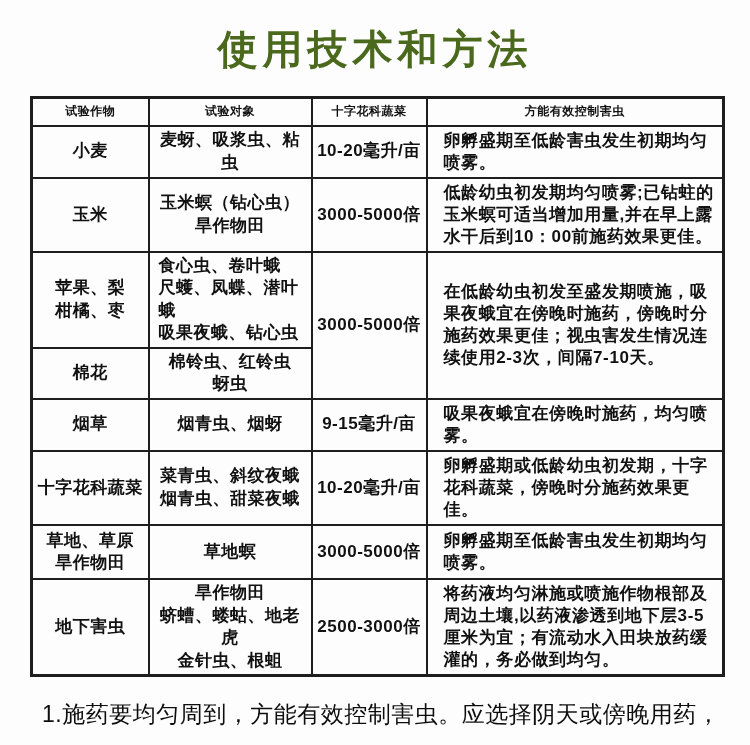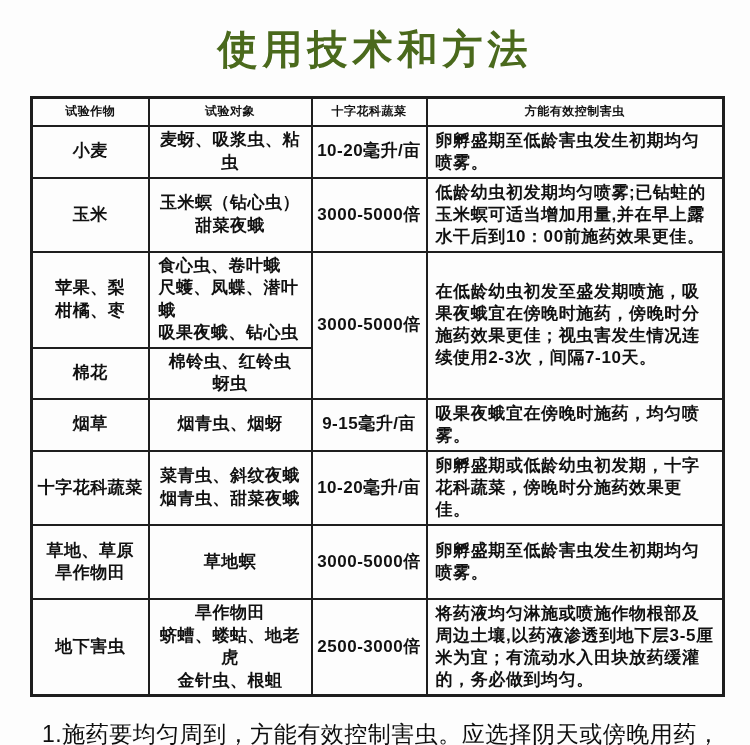--- a/index.html
+++ b/index.html
@@ -52,38 +52,38 @@
     vertical-align: middle;
     padding: 2px 4px;
     white-space: pre-line;
     line-height: 1.32;
     letter-spacing: 0.5px;
   }
   .usage-table th { font-size: 12px; padding: 4px 2px; }
 
   .usage-table td.reg {
     text-align: left;
-    padding: 3px 5px 3px 8px;
+    padding: 3px 5px 3px 16px;
     line-height: 1.3;
     letter-spacing: 0.6px;
   }
   .usage-table td.align-left {
     text-align: left;
     padding-left: 9px;
     margin-top: 8px;
   }
 
   tr.h-header  { height: 28px; }
   tr.h-r0 { height: 38px; }
   tr.h-r1 { height: 65px; }
   tr.h-r2 { height: 80px; }
   tr.h-r3 { height: 40px; }
   tr.h-r4 { height: 42px; }
   tr.h-r5 { height: 66px; }
-  tr.h-r6 { height: 74px; }
+  tr.h-r6 { height: 54px; }
   tr.h-r7 { height: 77px; }
 
   .notes {
     margin: 22px 20px 0 42px;
     font-size: 23px;
     color: #0d0d0d;
     letter-spacing: 0.5px;
   }
   .note-line { line-height: 30px; margin-bottom: 14px; white-space: nowrap; }
 </style>
@@ -112,21 +112,21 @@
     <tbody>
       <tr class="h-r0">
         <td>小麦</td>
         <td>麦蚜、吸浆虫、粘虫</td>
         <td>10-20毫升/亩</td>
         <td class="reg">卵孵盛期至低龄害虫发生初期均匀喷雾。</td>
       </tr>
       <tr class="h-r1">
         <td>玉米</td>
         <td>玉米螟（钻心虫）
-甜菜夜蛾</td>
+旱作物田</td>
         <td>3000-5000倍</td>
         <td class="reg">低龄幼虫初发期均匀喷雾;已钻蛀的玉米螟可适当增加用量,并在早上露水干后到10：00前施药效果更佳。</td>
       </tr>
       <tr class="h-r2">
         <td>苹果、梨
 柑橘、枣</td>
         <td class="align-left">食心虫、卷叶蛾
 尺蠖、凤蝶、潜叶蛾
 吸果夜蛾、钻心虫</td>
         <td rowspan="2">3000-5000倍</td>

